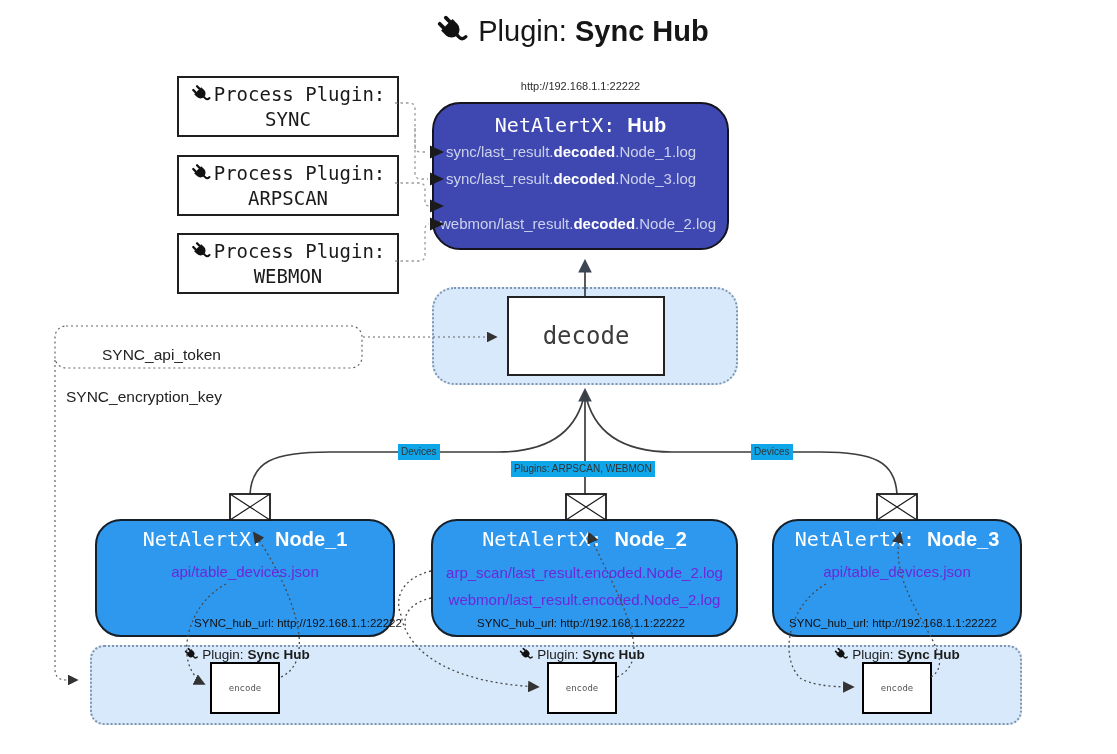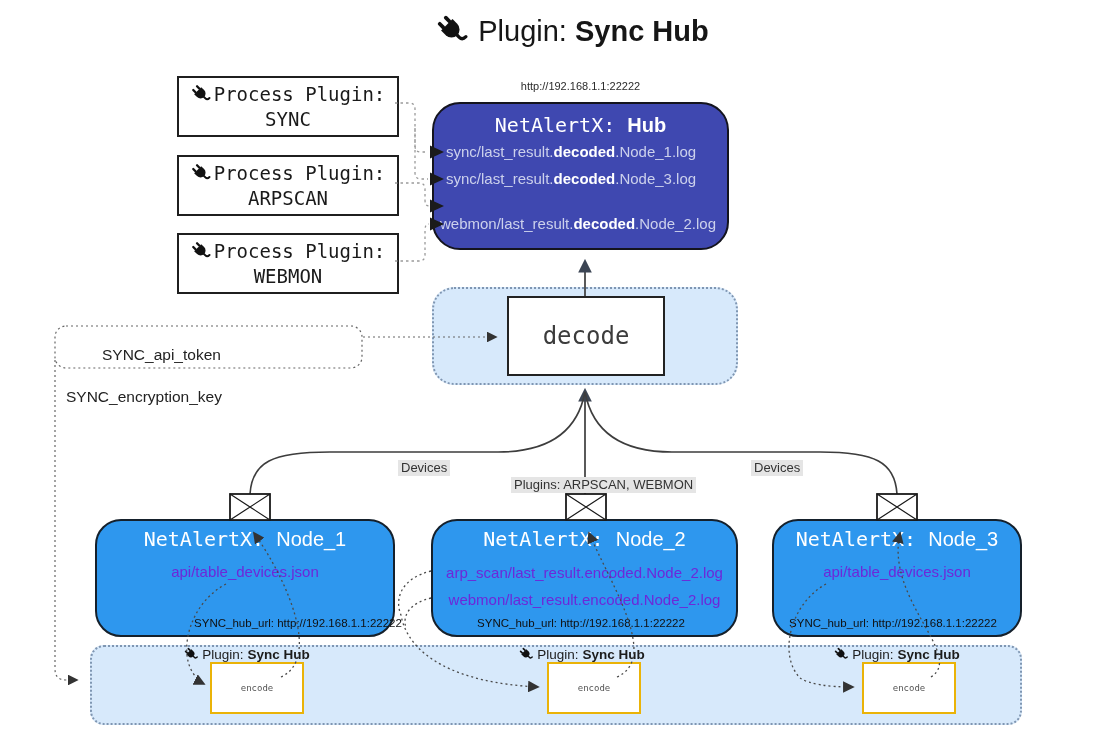--- a/index.html
+++ b/index.html
@@ -33,37 +33,37 @@
   .panel{background:#D7E9FB;border:2px dotted #7f96b2;box-sizing:border-box;}
   .decode-panel{left:432px;top:287px;width:306px;height:98px;border-radius:22px;}
   .decode-box{left:507px;top:296px;width:158px;height:80px;background:#fff;border:2px solid #222;
               box-sizing:border-box;display:flex;align-items:center;justify-content:center;
               font-size:24px;color:#3c3c3c;}
 
   
   .secret{background:#fff;font-size:15.5px;color:#222;padding:0 2px;height:17px;line-height:17px;margin-top:28px;}
 
   
-  .edgelabel{background:#e5e5e5;font-size:13px;color:#333;padding:0 3px;height:16px;line-height:16px;margin-top:16px;}
+  .edgelabel{background:#0ea5e9;font-size:10px;color:#333;padding:0 3px;height:16px;line-height:16px;}
 
   
   .node{top:519px;height:118px;background:#2E97EE;border:2.5px solid #15202b;
         border-radius:26px;box-sizing:border-box;}
   .node-title{top:527px;text-align:center;font-size:20px;color:#fff;white-space:nowrap;}
   .node-title .pre{font-family:"DejaVu Sans Mono", monospace;}
-  .node-title b{font-weight:normal;}
+  .node-title b{font-weight:bold;}
   .nodefile{font-size:15px;color:#6d28d9;text-align:center;white-space:nowrap;height:18px;}
   .nodeurl{font-size:11.5px;color:#101010;text-align:center;white-space:nowrap;height:14px;}
 
   
   .band{left:90px;top:645px;width:932px;height:80px;border-radius:14px;}
   .bandlabel{top:646px;width:180px;display:flex;justify-content:center;align-items:center;gap:3px;
              font-size:13.5px;color:#1c1c1c;height:16px;}
   .bandlabel b{font-weight:bold;}
-  .encode-box{top:662px;width:94px;height:52px;background:#fff;border:2px solid #eab308;
+  .encode-box{top:662px;width:70px;height:52px;background:#fff;border:2px solid #000000;
               box-sizing:border-box;display:flex;align-items:center;justify-content:center;
               font-size:9px;color:#555;}
 
   svg.overlay{position:absolute;left:0;top:0;width:1117px;height:754px;pointer-events:none;z-index:5;}
   .lbl-layer{z-index:6;}
   .plug{display:inline-block;}
 </style>
 </head>
 <body>
 

